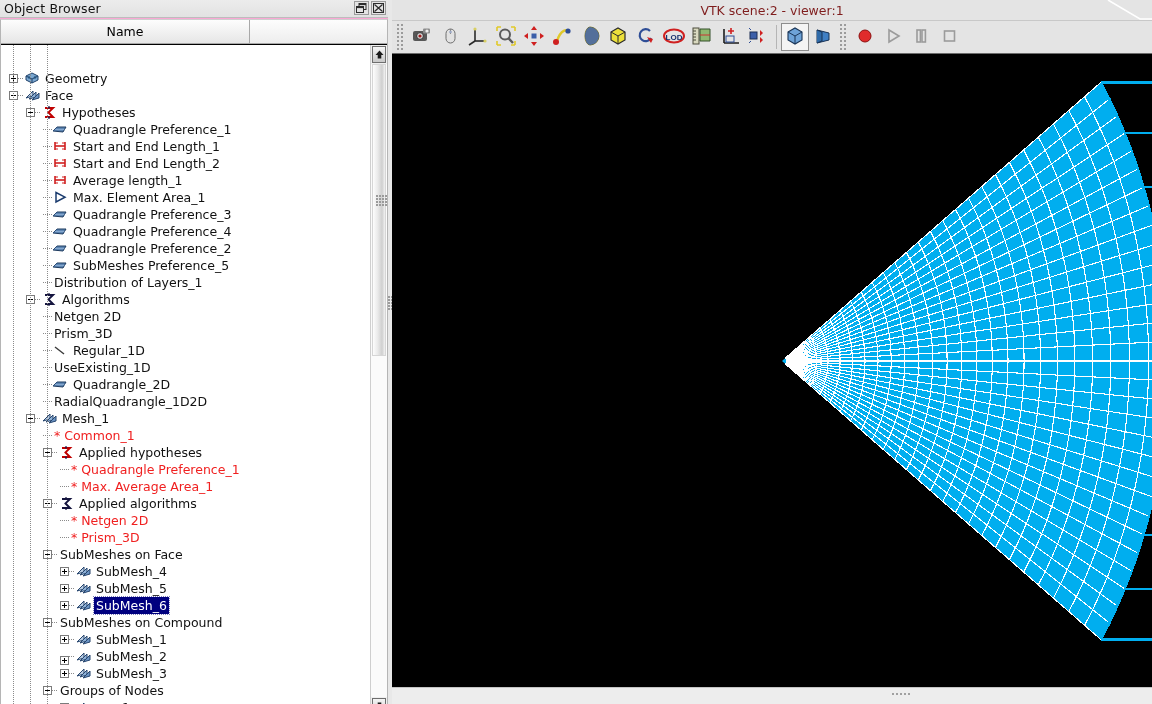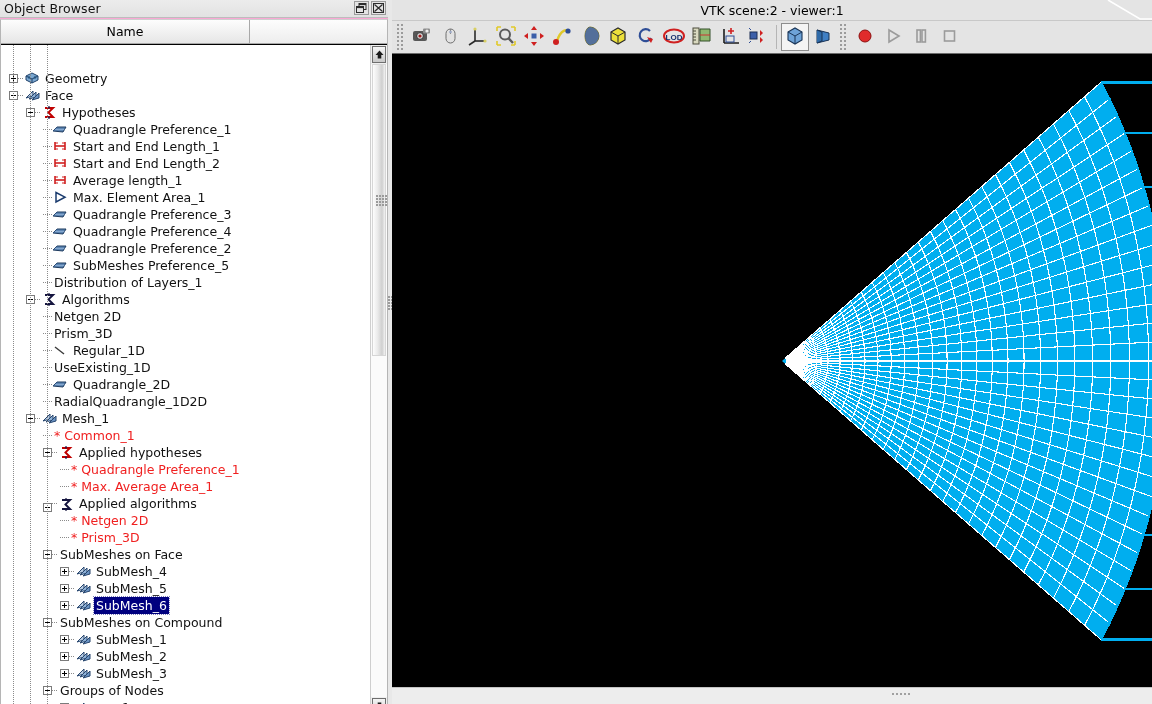--- a/index.html
+++ b/index.html
@@ -130,21 +130,21 @@
   .viewer{
     flex:1;height:704px;display:flex;flex-direction:column;
     background:#e4e4e4;position:relative;box-sizing:border-box;
   }
   .v-title{
     height:20px;min-height:20px;position:relative;
     background:#e4e4e4;border-bottom:1px solid #c8c8c8;
     display:flex;align-items:center;justify-content:center;
     overflow:hidden;
   }
-  .v-title-text{color:#000000;font-size:12.5px;}
+  .v-title-text{color:#7f1d1d;font-size:12.5px;}
   .v-corner{
     position:absolute;right:0;top:0;width:52px;height:20px;overflow:hidden;
   }
   .v-toolbar{
     height:33px;min-height:33px;display:flex;align-items:center;
     background:#e4e4e4;border-bottom:1px solid #6b6b6b;
     padding-left:2px;box-sizing:border-box;
   }
   .tb-grip{
     width:8px;height:26px;margin:0 4px 0 2px;
@@ -446,21 +446,21 @@
               </span>
               <span class="label red">* Quadrangle Preference_1</span>
             </div>
             <div class="row" style="padding-left: 59px;">
               <span class="dots"></span>
               <span class="icn" style="width: 0px; margin-right: 0px;">
                 <svg width="16" height="15"></svg>
               </span>
               <span class="label red">* Max. Average Area_1</span>
             </div>
-            <div class="row" style="padding-left: 42px; align-items: flex-end;">
+            <div class="row" style="padding-left: 42px;">
               <span class="twisty"></span>
               <span class="dots" style="width: 6px;"></span>
               <span class="icn">
                 <svg width="16" height="15" viewBox="0 0 16 15">
                   <path d="M4 3 H12 L7.5 7.4 L12 12 H4" fill="none" stroke="#15153f" stroke-width="2"></path>
                   <path d="M8 1.2 V3.4 M8 11.6 V13.8" stroke="#15153f" stroke-width="1.6"></path>
                 </svg>
               </span>
               <span class="label">Applied algorithms</span>
             </div>
@@ -535,21 +535,21 @@
               <span class="dots" style="width: 6px;"></span>
               <span class="icn">
                 <svg width="16" height="15" viewBox="0 0 16 15">
                   <path d="M2 10 L9 3 L9 8 Z" fill="#b9cde4" stroke="#26456d"></path>
                   <path d="M5 11 L12 4 L12 9 Z" fill="#8fb2d8" stroke="#26456d"></path>
                   <path d="M8 12 L15 5 L15 10 Z" fill="#6a93c4" stroke="#26456d"></path>
                 </svg>
               </span>
               <span class="label">SubMesh_1</span>
             </div>
-            <div class="row" style="padding-left: 59px;">
+            <div class="row" style="padding-left: 59px; align-items: flex-end;">
               <span class="twisty plus"></span>
               <span class="dots" style="width: 6px;"></span>
               <span class="icn">
                 <svg width="16" height="15" viewBox="0 0 16 15">
                   <path d="M2 10 L9 3 L9 8 Z" fill="#b9cde4" stroke="#26456d"></path>
                   <path d="M5 11 L12 4 L12 9 Z" fill="#8fb2d8" stroke="#26456d"></path>
                   <path d="M8 12 L15 5 L15 10 Z" fill="#6a93c4" stroke="#26456d"></path>
                 </svg>
               </span>
               <span class="label">SubMesh_2</span>

